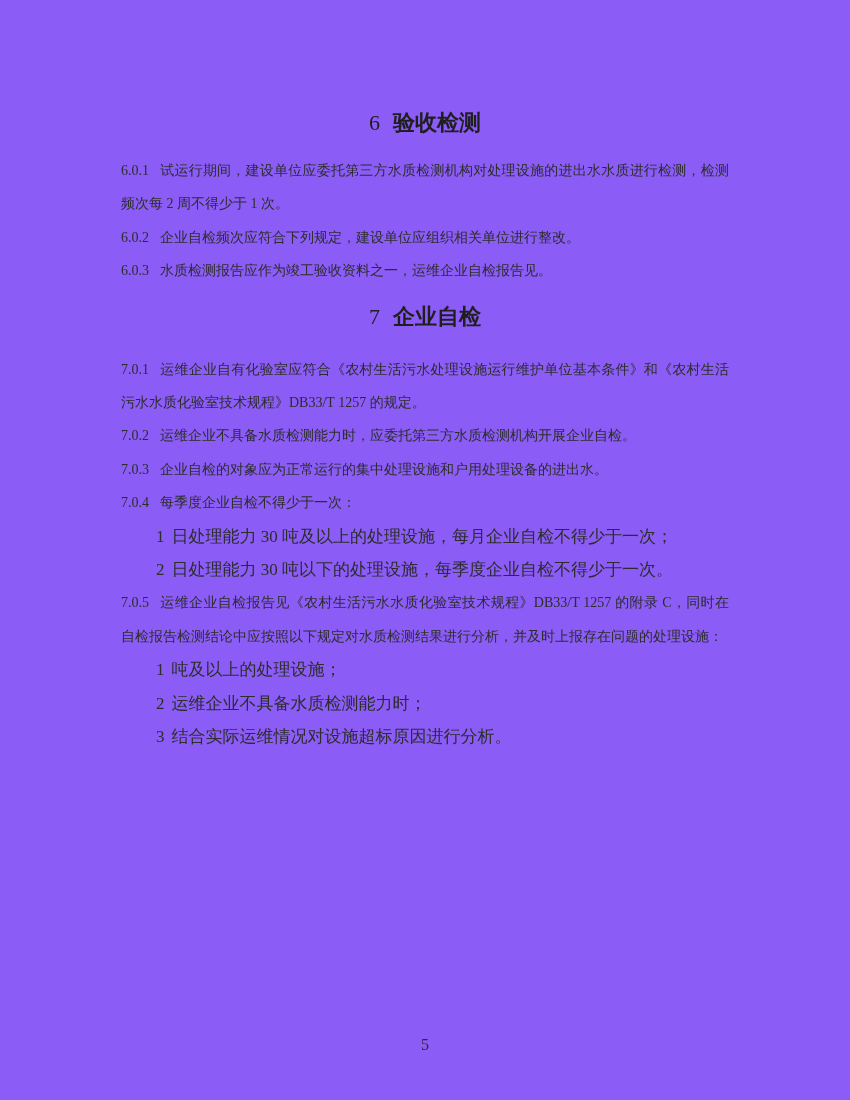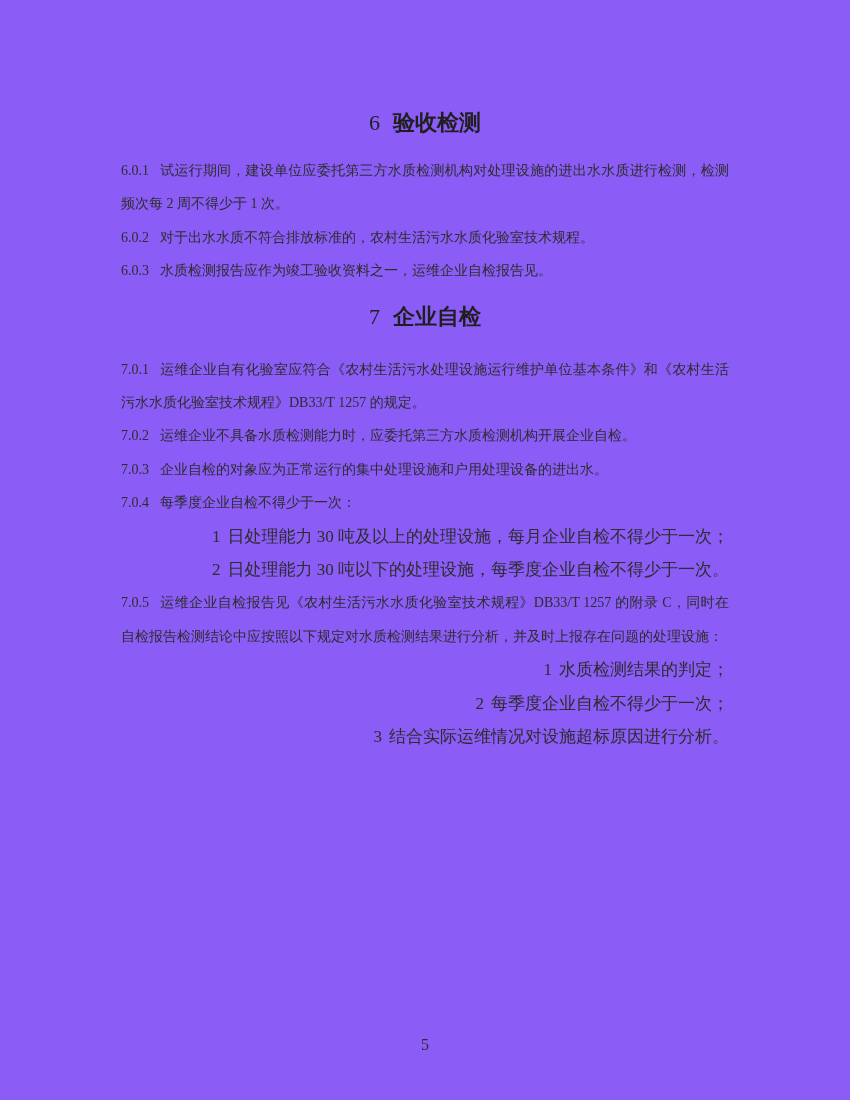--- a/index.html
+++ b/index.html
@@ -38,21 +38,21 @@
     font-size: 14px;
     line-height: 33.4px;
     text-align: justify;
   }
   p.body-par .plabel { margin-right: 11px; }
   p.sub-item {
     margin: 0;
     padding-left: 35px;
     font-size: 17px;
     line-height: 33.4px;
-    text-align: right;
+    text-align: left;
   }
   p.sub-item .ilabel { margin-right: 7px; }
   .footer {
     position: absolute;
     left: 0;
     right: 0;
     bottom: 45px;
     text-align: center;
     font-size: 16px;
     line-height: 20px;
@@ -66,21 +66,21 @@
   <div class="content">
 
     <h1 class="sec-heading">
       <span class="hnum">6</span><span>验收检测</span>
     </h1>
 
     <p class="body-par">
       <span class="plabel">6.0.1</span><span>试运行期间，建设单位应委托第三方水质检测机构对处理设施的进出水水质进行检测，检测频次每 2 周不得少于 1 次。</span>
     </p>
     <p class="body-par">
-      <span class="plabel">6.0.2</span><span>对于出水水质不符合排放标准的，农村生活污水水质化验室技术规程。</span>
+      <span class="plabel">6.0.2</span><span>企业自检频次应符合下列规定，建设单位应组织相关单位进行整改。</span>
     </p>
     <p class="body-par">
       <span class="plabel">6.0.3</span><span>水质检测报告应作为竣工验收资料之一，运维企业自检报告见。</span>
     </p>
 
     <h1 class="sec-heading second">
       <span class="hnum">7</span><span>企业自检</span>
     </h1>
 
     <p class="body-par">
@@ -98,24 +98,24 @@
     <p class="sub-item">
       <span class="ilabel">1</span><span>日处理能力 30 吨及以上的处理设施，每月企业自检不得少于一次；</span>
     </p>
     <p class="sub-item">
       <span class="ilabel">2</span><span>日处理能力 30 吨以下的处理设施，每季度企业自检不得少于一次。</span>
     </p>
     <p class="body-par">
       <span class="plabel">7.0.5</span><span>运维企业自检报告见《农村生活污水水质化验室技术规程》DB33/T 1257 的附录 C，同时在自检报告检测结论中应按照以下规定对水质检测结果进行分析，并及时上报存在问题的处理设施：</span>
     </p>
     <p class="sub-item">
-      <span class="ilabel">1</span><span>水质检测结果的判定；</span>
+      <span class="ilabel">1</span><span>吨及以上的处理设施；</span>
     </p>
     <p class="sub-item">
-      <span class="ilabel">2</span><span>每季度企业自检不得少于一次；</span>
+      <span class="ilabel">2</span><span>运维企业不具备水质检测能力时；</span>
     </p>
     <p class="sub-item">
       <span class="ilabel">3</span><span>结合实际运维情况对设施超标原因进行分析。</span>
     </p>
 
   </div>
 
   <div class="footer">5</div>
 </div>
 

